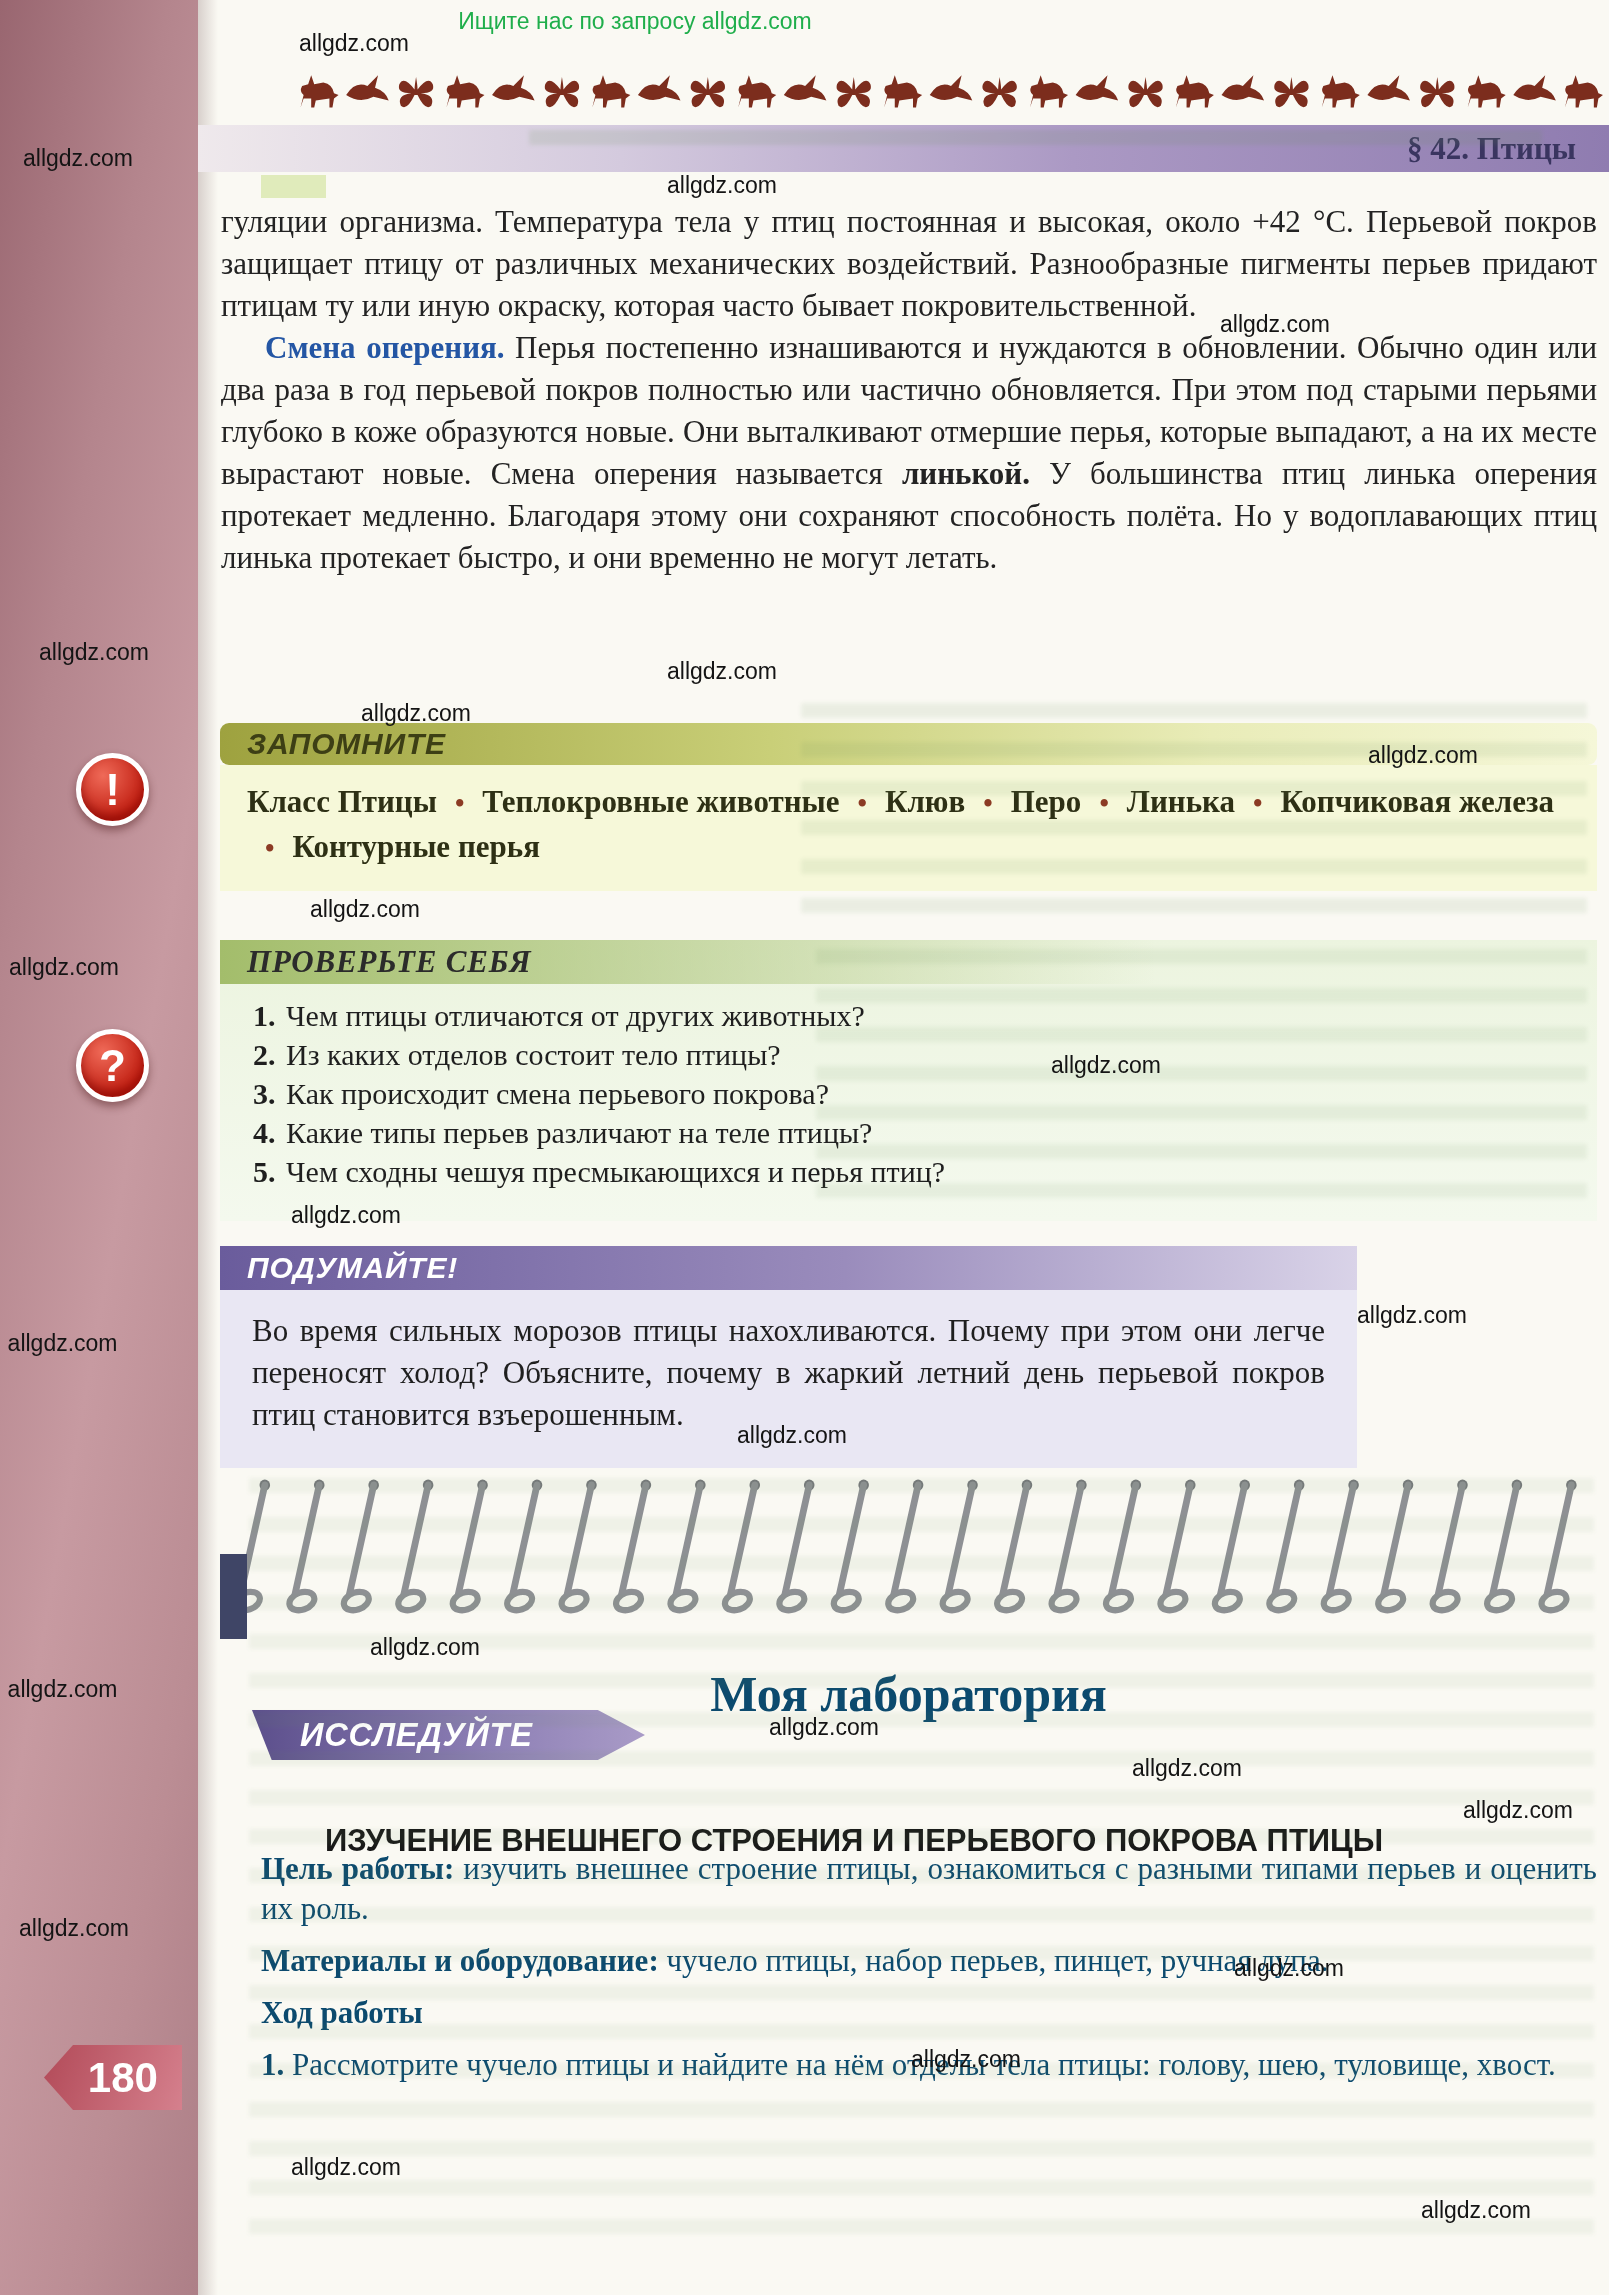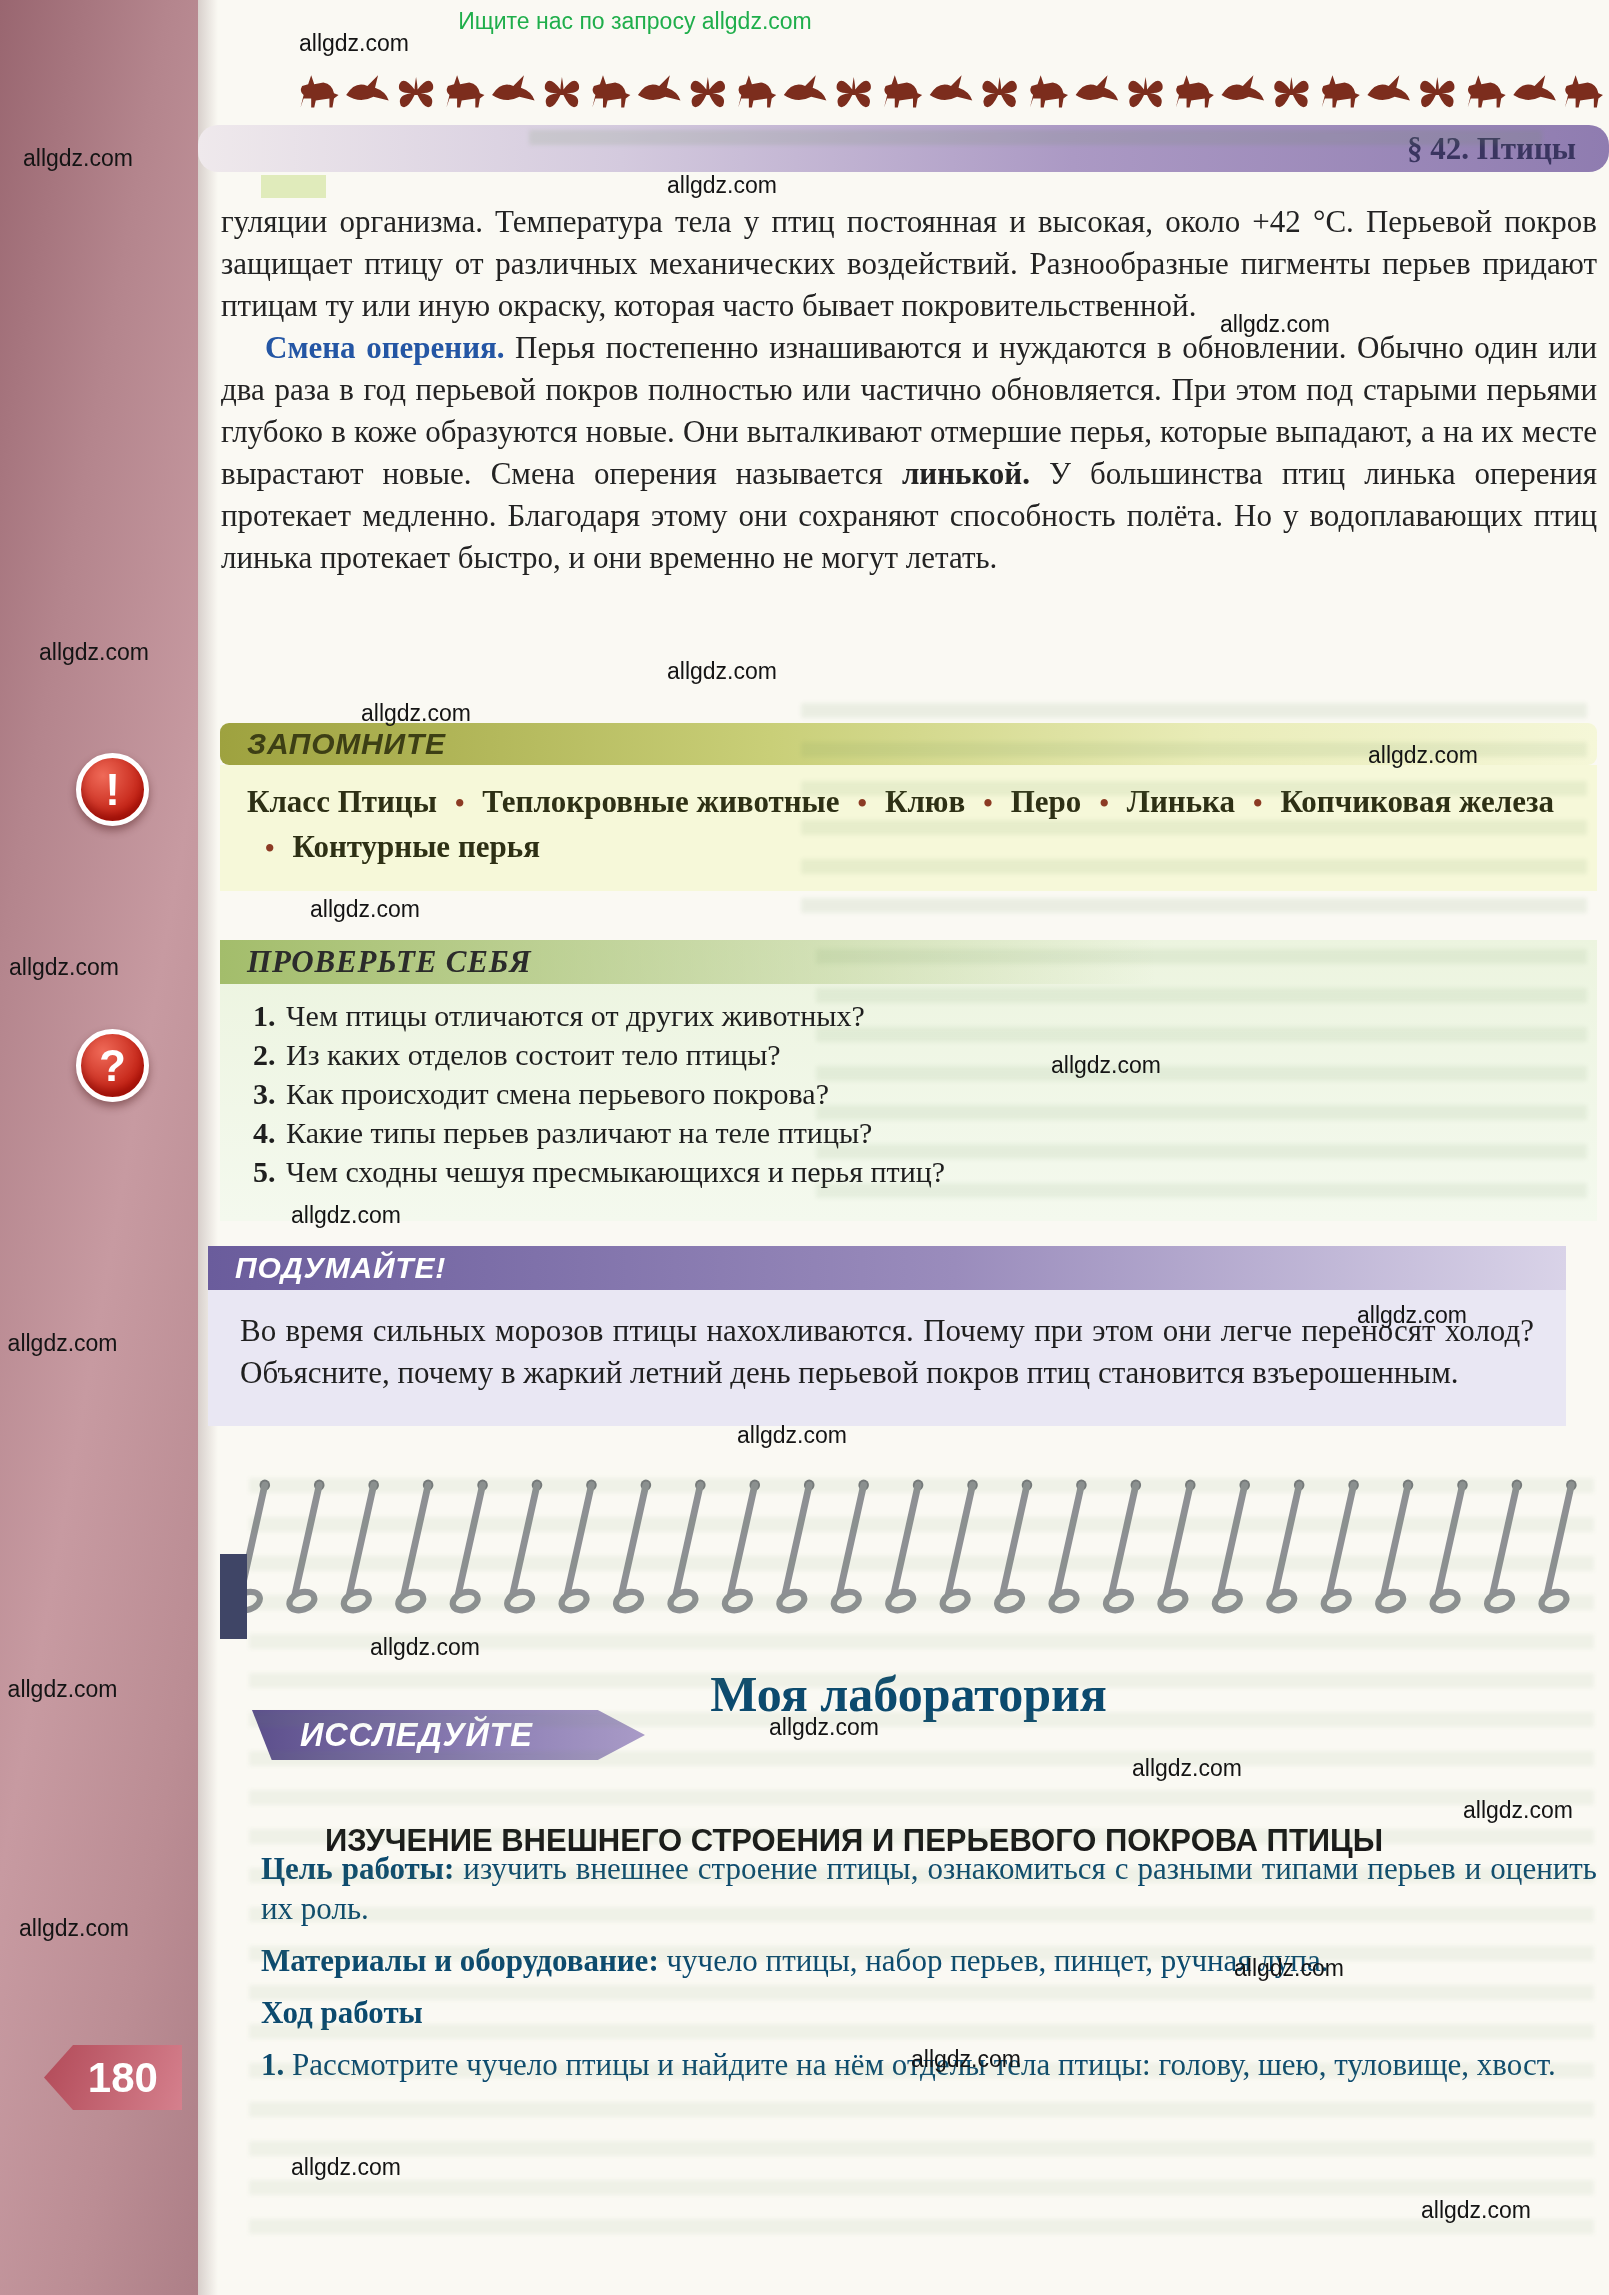--- a/index.html
+++ b/index.html
@@ -12,21 +12,21 @@
   .page-edge{position:absolute;left:198px;top:0;width:19.7px;height:2295px;
     background:linear-gradient(to right,rgba(60,20,25,.18),rgba(60,20,25,0));}
 
   
   .animal-border{position:absolute;left:296px;top:68px;right:3px;height:45px;}
   .animal-border svg{width:100%;height:100%;}
 
   
   .header-bar{position:absolute;left:198px;top:125px;right:0;height:47px;
     background:linear-gradient(to right,#efe9ec,#d4cade 30%,#ab99c4 62%,#8f7cb0 100%);
-    display:flex;align-items:center;justify-content:flex-end;padding-right:33px;box-sizing:border-box;border-radius:20px;}
+    display:flex;align-items:center;justify-content:flex-end;padding-right:33px;box-sizing:border-box;}
   .header-title{font-family:"Liberation Serif",serif;font-size:31px;font-weight:600;color:#3a3560;}
   .chip{position:absolute;left:261px;top:175px;width:65px;height:23px;background:#d7e5a8;opacity:.75;}
 
   
   .body-block{position:absolute;left:221px;top:201px;width:1376px;
     font-size:31px;line-height:42px;text-align:justify;}
   .body-block p{margin:0;}
   .body-block p.indent{text-indent:44px;}
   .lead-blue{color:#2456a4;font-weight:bold;}
   .bold{font-weight:bold;}
@@ -45,21 +45,21 @@
   .check{position:absolute;left:220px;top:940px;width:1377px;height:281px;
     background:linear-gradient(to bottom,#ecf4df,#f4f9ee);}
   .check-header{height:44px;background:linear-gradient(to right,#a3bd6b,rgba(163,189,107,0) 68%);
     display:flex;align-items:center;padding-left:27px;}
   .check-title{font-family:Liberation Serif, serif;font-style:italic;font-weight:bold;
     font-size:31px;color:#2b2b2b;letter-spacing:0.8px;}
   .check-list{list-style:none;margin:12px 0 12px;padding:0 33px;font-size:30px;line-height:39px;color:#1f1f1f;}
   .check-list .qnum{font-weight:bold;margin-right:10.6px;}
 
   
-  .think{position:absolute;left:208px;top:1246px;width:1358px;}
+  .think{position:absolute;left:220px;top:1246px;width:1137px;}
   .think-header{height:44px;background:linear-gradient(to right,#6a5c9c,#9a8cbc 55%,#d9d3e8);
     display:flex;align-items:center;padding-left:27px;}
   .think-title{font-family:"Liberation Sans",sans-serif;font-style:italic;font-weight:bold;
     font-size:30px;color:#ffffff;letter-spacing:0.8px;}
   .think-body{background:#e9e7f3;padding:19.7px 32px 32px;font-size:31px;line-height:42px;color:#1f1f1f;
     text-align:justify;}
 
   
   .badge{position:absolute;width:73px;height:73px;border-radius:50%;
     background:radial-gradient(circle at 35% 28%,#ef6a58,#c01d10 72%);

